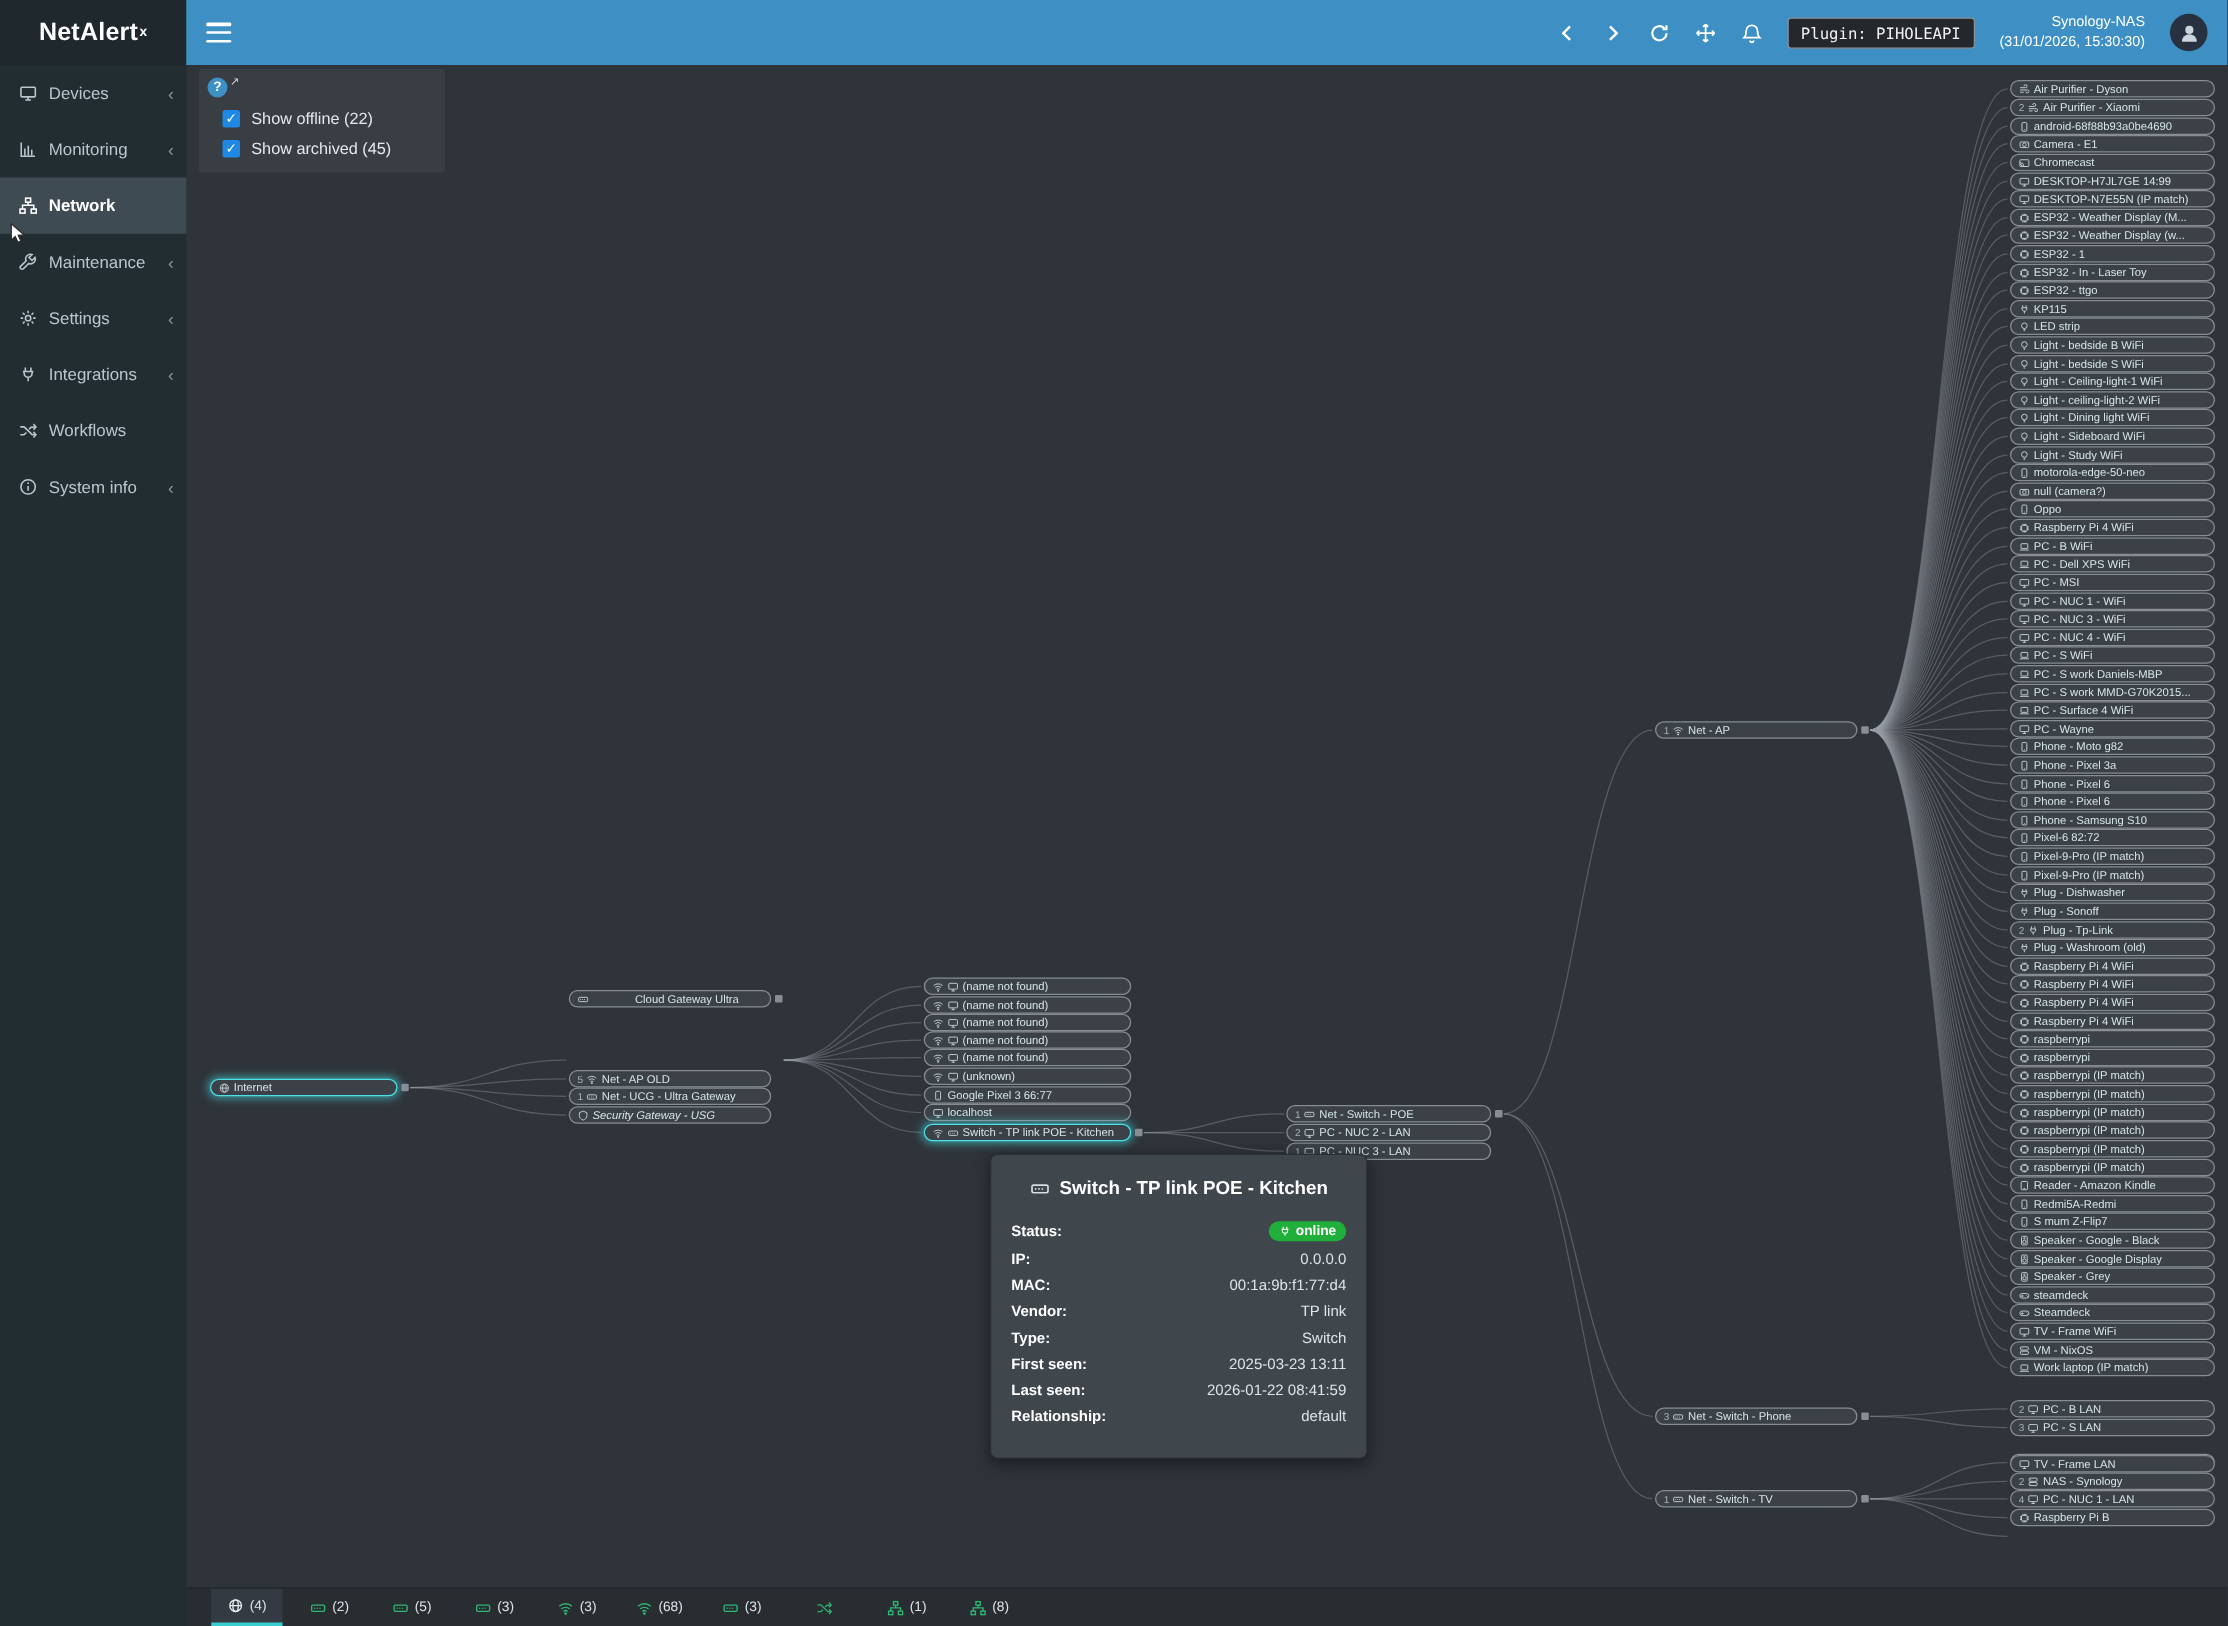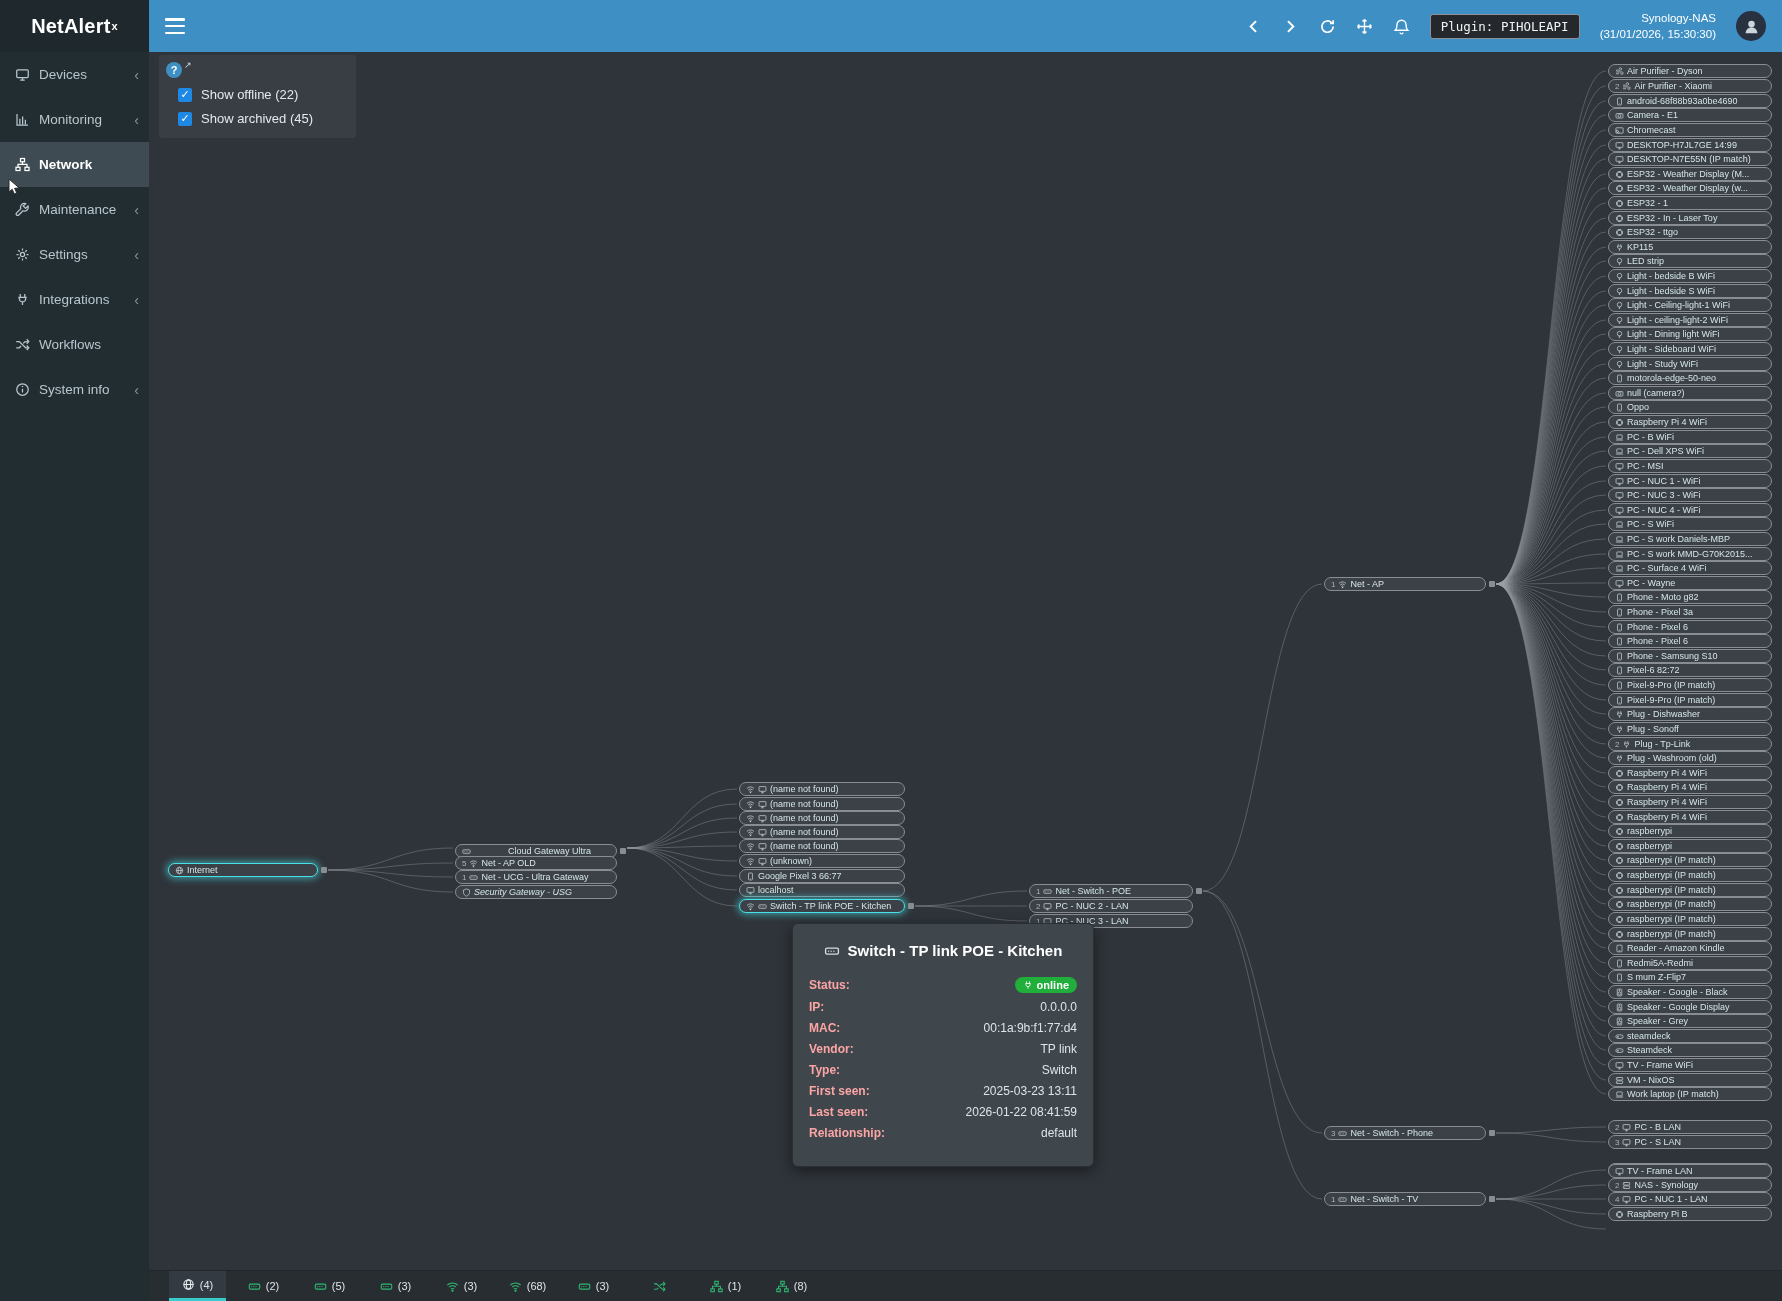--- a/index.html
+++ b/index.html
@@ -64,21 +64,21 @@
   .nicon *{stroke-width:1}
 
   
   .tooltip{position:absolute;left:792px;top:923px;width:302px;height:244px;box-sizing:border-box;
         background:#3f464c;border:1px solid #2a2f34;border-radius:6px;box-shadow:0 4px 14px rgba(0,0,0,.45);
         padding:16px 16px 10px;z-index:20;color:#e9edef}
   .tt-title{display:flex;align-items:center;justify-content:center;gap:8px;font-size:15px;font-weight:bold;
         color:#fff;margin:2px 0 18px;white-space:nowrap}
   .tt-title .nicon{width:16px;height:16px;color:#d7dde1}
   .tt-row{display:flex;justify-content:space-between;align-items:center;margin-bottom:7px;font-size:12px}
-  .tt-label{font-weight:bold;color:#fca5a5}
+  .tt-label{font-weight:bold;color:#ffffff}
   .tt-value{color:#dfe4e7}
   .badge{background:#1faf3a;color:#fff;font-weight:bold;font-size:11px;padding:2px 8px;border-radius:9px;
         display:inline-flex;align-items:center;gap:4px}
   .badge .nicon{width:10px;height:10px;color:#fff}
 
   
   .footer{position:absolute;left:149px;right:0;bottom:0;height:30px;background:#282d32;display:flex;
         align-items:stretch;padding-left:20px;gap:9px;z-index:35;border-top:1px solid #22262b}
   .tab{width:57px;display:flex;align-items:center;justify-content:center;gap:5px;cursor:pointer;color:#cfd6da}
   .tab .nicon{width:13px;height:13px;color:#2eb872}
@@ -327,21 +327,21 @@
   <div>
       <div class="node hl" style="left: 168px; top: 863px; width: 150px;">
         <svg class="nicon" viewBox="0 0 12 12">
           <circle cx="6" cy="6" r="4.3" fill="none" stroke="currentColor"></circle>
           <ellipse cx="6" cy="6" rx="2" ry="4.3" fill="none" stroke="currentColor" stroke-width="0.8"></ellipse>
           <path d="M1.7 6h8.6" stroke="currentColor" stroke-width="0.8" fill="none"></path>
         </svg>
         <span class="lbl">Internet</span>
         <span class="hdl"></span>
       </div>
-      <div class="node" style="left: 455px; top: 844px; width: 162px; gap: 37px;">
+      <div class="node" style="left: 455px; top: 792px; width: 162px; gap: 37px;">
         <svg class="nicon" viewBox="0 0 12 12">
           <rect x="1.2" y="3.8" width="9.6" height="4.6" rx="1" fill="none" stroke="currentColor"></rect>
           <circle cx="3.4" cy="6.1" r="0.55" fill="currentColor"></circle>
           <circle cx="5.4" cy="6.1" r="0.55" fill="currentColor"></circle>
           <circle cx="7.4" cy="6.1" r="0.55" fill="currentColor"></circle>
         </svg>
         <span class="lbl">Cloud Gateway Ultra</span>
         <span class="hdl"></span>
       </div>
       <div class="node" style="left: 455px; top: 856px; width: 162px;">

